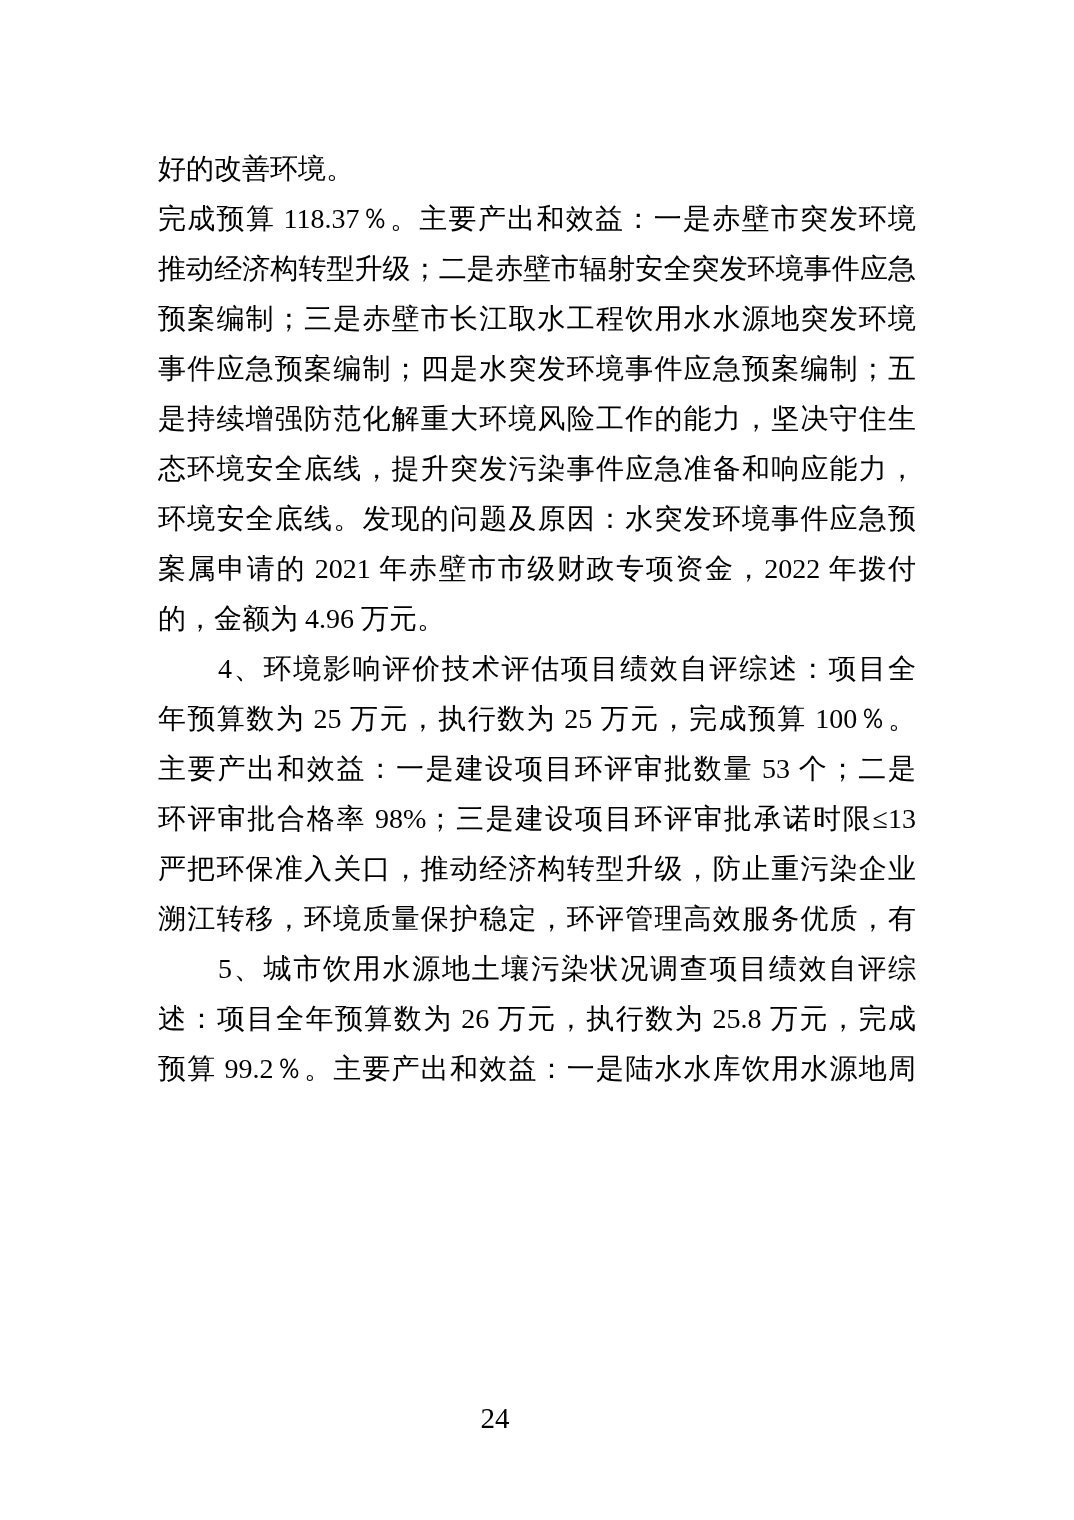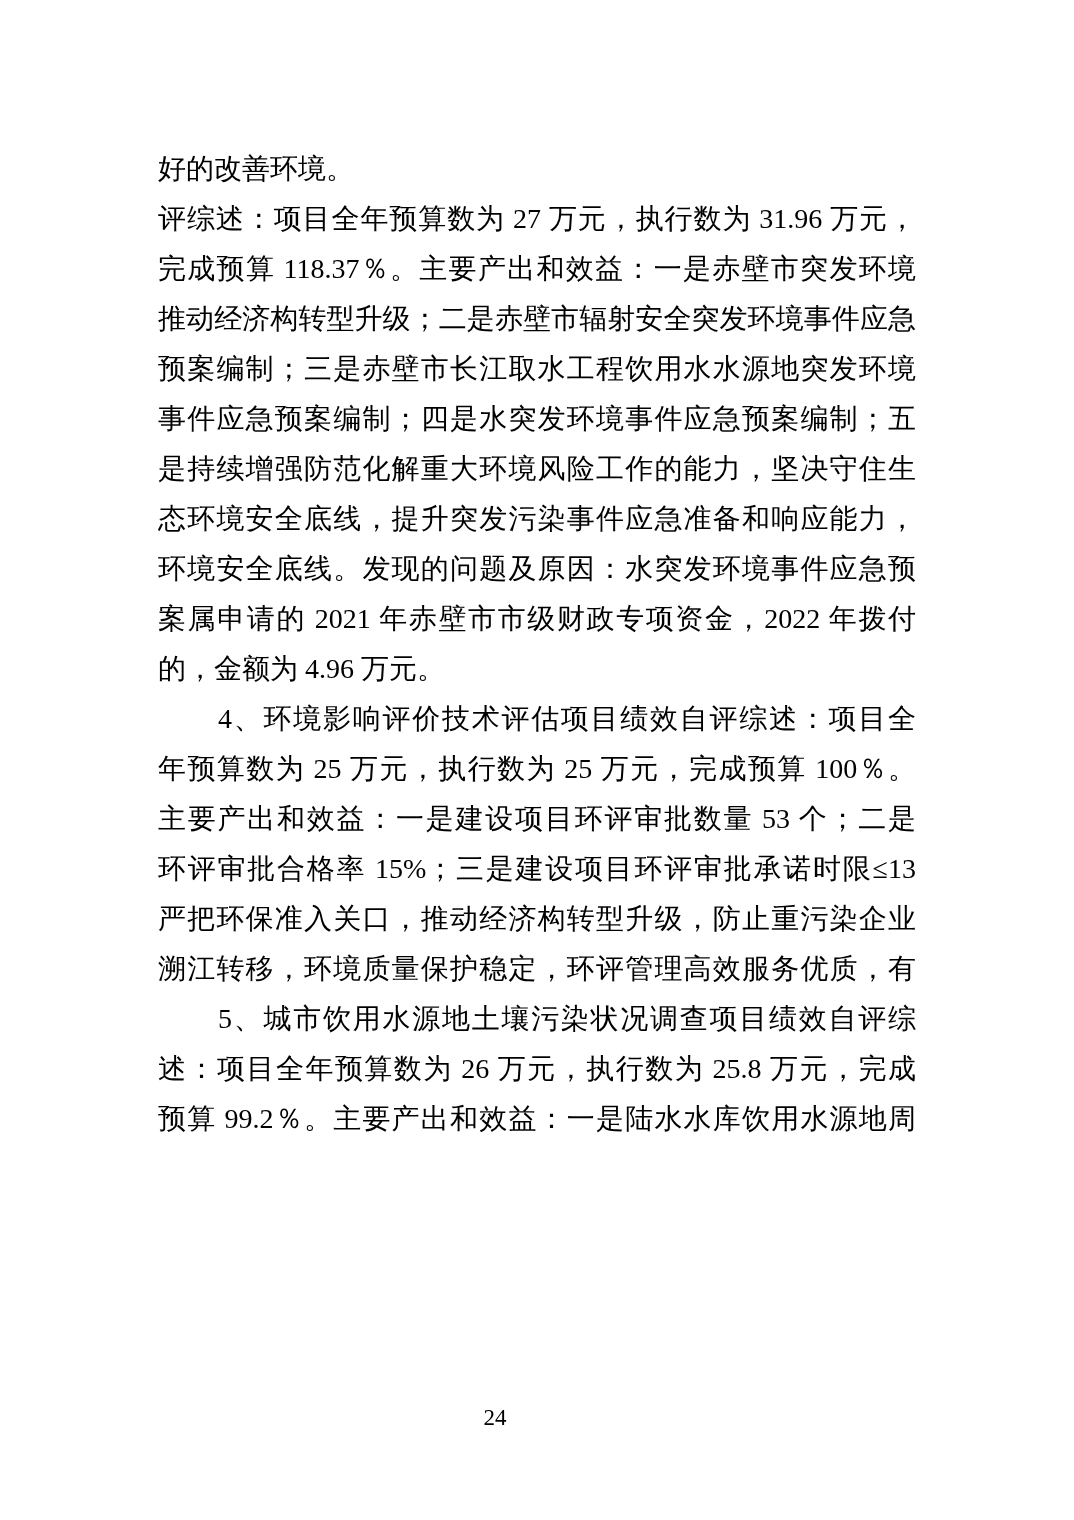--- a/index.html
+++ b/index.html
@@ -36,45 +36,44 @@
   }
   .line.para-end {
     text-align-last: left;
   }
   .footer {
     position: absolute;
     left: 0;
     right: 0;
     top: 1403px;
     text-align: center;
-    font-size: 23px;
+    font-size: 29px;
     line-height: 30px;
   }
 </style>
 </head>
 <body>
 
 <div class="page">
   <div class="content">
 
   <div class="line para-end">好的改善环境。</div>
-      <div class="line">评综述：项目全年预算数为 27 万元，执行数为 31.96 万元，</div>
       <div class="line">完成预算 118.37％。主要产出和效益：一是赤壁市突发环境</div>
       <div class="line">推动经济构转型升级；二是赤壁市辐射安全突发环境事件应急</div>
       <div class="line">预案编制；三是赤壁市长江取水工程饮用水水源地突发环境</div>
       <div class="line">事件应急预案编制；四是水突发环境事件应急预案编制；五</div>
       <div class="line">是持续增强防范化解重大环境风险工作的能力，坚决守住生</div>
       <div class="line">态环境安全底线，提升突发污染事件应急准备和响应能力，</div>
       <div class="line">环境安全底线。发现的问题及原因：水突发环境事件应急预</div>
       <div class="line">案属申请的 2021 年赤壁市市级财政专项资金，2022 年拨付</div>
       <div class="line para-end">的，金额为 4.96 万元。</div>
       <div class="line indent">4、环境影响评价技术评估项目绩效自评综述：项目全</div>
       <div class="line">年预算数为 25 万元，执行数为 25 万元，完成预算 100％。</div>
       <div class="line">主要产出和效益：一是建设项目环评审批数量 53 个；二是</div>
-      <div class="line">环评审批合格率 15%；三是建设项目环评审批承诺时限≤13</div>
+      <div class="line">环评审批合格率 98%；三是建设项目环评审批承诺时限≤13</div>
       <div class="line">严把环保准入关口，推动经济构转型升级，防止重污染企业</div>
       <div class="line">溯江转移，环境质量保护稳定，环评管理高效服务优质，有</div>
       <div class="line indent">5、城市饮用水源地土壤污染状况调查项目绩效自评综</div>
       <div class="line">述：项目全年预算数为 26 万元，执行数为 25.8 万元，完成</div>
       <div class="line">预算 99.2％。主要产出和效益：一是陆水水库饮用水源地周</div>
     </div>
   <div class="footer">24</div>
 </div>
 
 </body></html>

